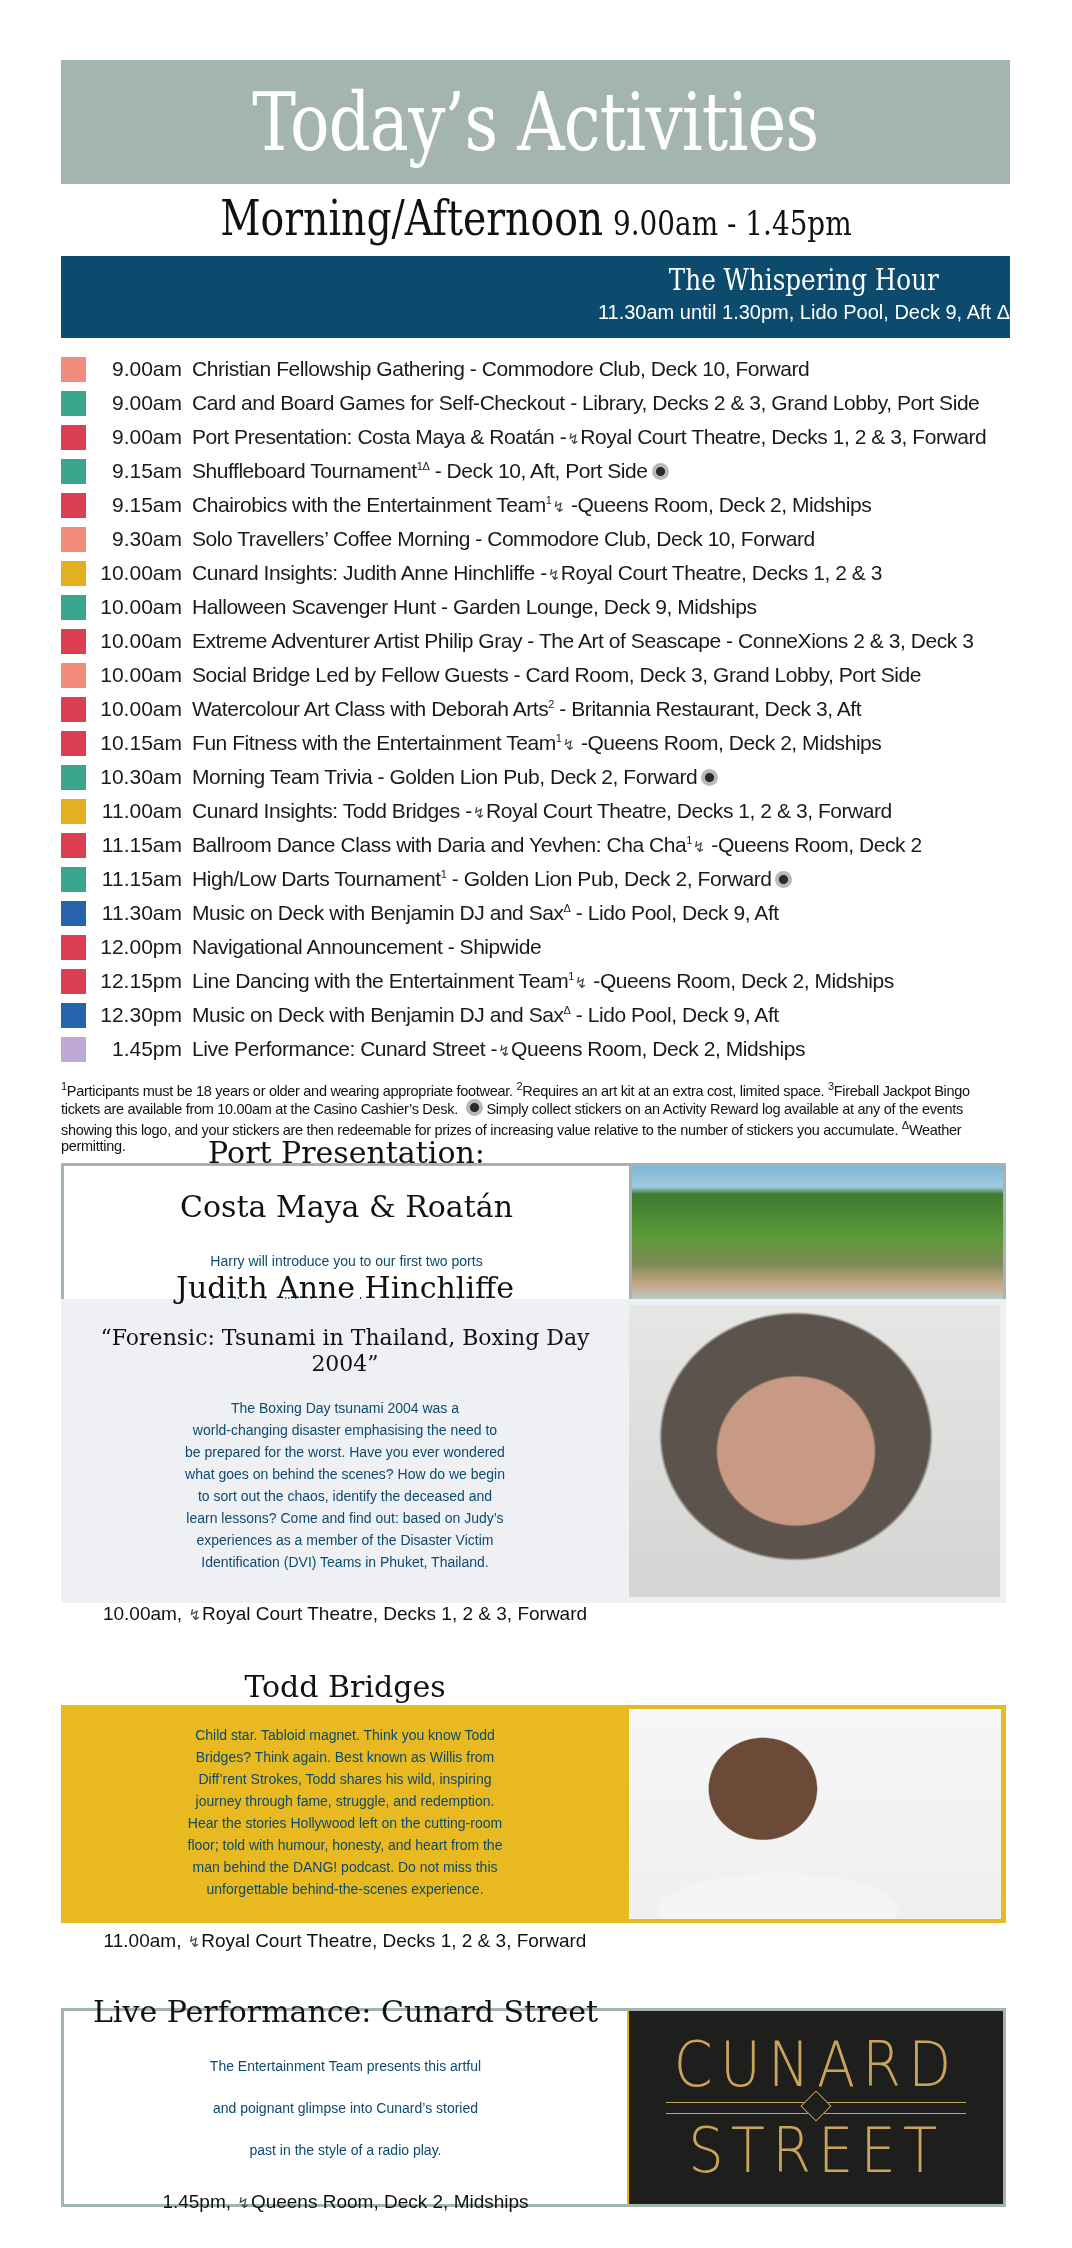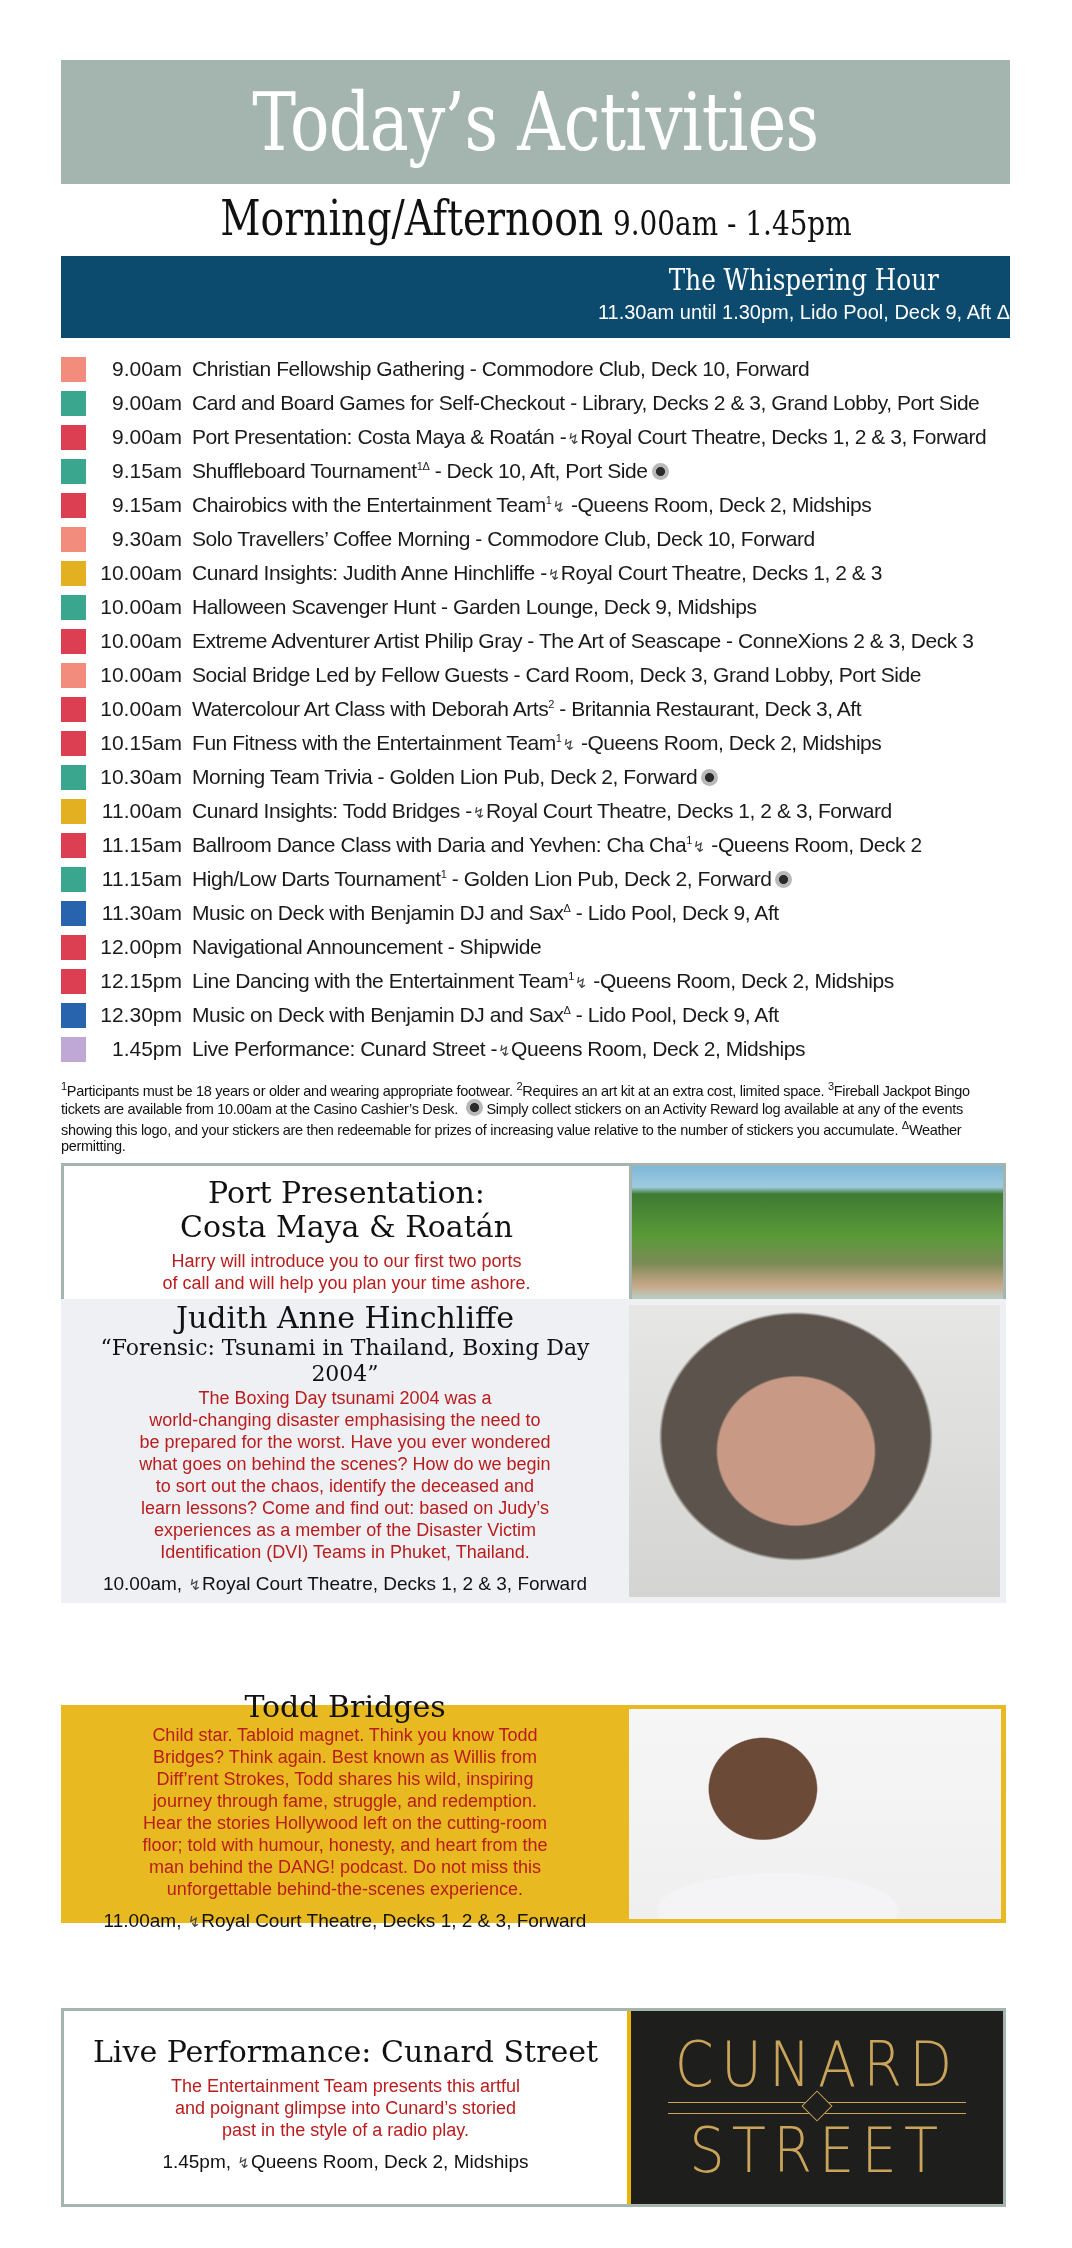--- a/index.html
+++ b/index.html
@@ -23,40 +23,40 @@
   .swatch { width: 25px; height: 25px; margin-right: 8px; flex: 0 0 25px; }
   .time { width: 98px; text-align: right; font-size: 21px; padding-right: 10px; white-space: nowrap; }
   .desc { font-size: 21px; white-space: nowrap; letter-spacing: -0.45px; }
   .hl-icon { font-size: 15px; color: #444; margin: 0 1px; }
   .reward-icon { display: inline-block; width: 17px; height: 17px; border-radius: 50%; background: radial-gradient(circle, #2a2a2a 0 35%, #b8b8b8 40% 100%); vertical-align: -2px; margin-left: 4px; }
   sup { font-size: 11px; }
 
   .notes { position: absolute; left: 61px; top: 1078px; width: 949px; font-size: 14.5px; line-height: 16px; letter-spacing: -0.3px; color: #111; }
 
   .card { position: absolute; left: 61px; width: 945px; display: flex; }
-  .card .text { flex: 0 0 568px; display: flex; flex-direction: column; align-items: center; justify-content: center; text-align: center; padding: 20px 10px; }
+  .card .text { flex: 0 0 568px; display: flex; flex-direction: column; align-items: center; justify-content: center; text-align: center; padding: 20px 10px; gap: 20px; }
   .card .photo { flex: 1; position: relative; overflow: hidden; }
   .c-title { font-family: "DejaVu Serif", serif; font-size: 30px; line-height: 34px; color: #111; }
   .c-sub { font-family: "DejaVu Serif", serif; font-size: 22px; line-height: 26px; color: #111; }
-  .c-body { font-size: 18px; line-height: 22px; color: #b91c1c; }
+  .c-body { font-size: 14px; line-height: 22px; color: #0c4a6e; }
   .c-meta { font-size: 19px; line-height: 34px; color: #111; margin-top: 4px; white-space: nowrap; }
 
   #card-port { top: 1163px; height: 182px; border: 3px solid #a4b5af; background: #fff; }
   #card-port .text { flex-basis: 565px; }
   #card-port .photo { background: linear-gradient(180deg, #7fb7d8 0%, #9fcbe0 12%, #3f7a32 16%, #5b9a38 40%, #7a8a56 55%, #c8a888 68%, #b8d0c8 76%, #1aa3c6 82%, #1589b5 100%); border-left: 3px solid #a4b5af; }
 
   #card-judith { top: 1299px; height: 304px; background: #eef0f4; }
   #card-judith .photo { background: radial-gradient(ellipse 30% 36% at 45% 50%, #c89a86 0 70%, transparent 72%), radial-gradient(ellipse 45% 52% at 45% 45%, #5c544c 0 80%, transparent 82%), linear-gradient(180deg, #e6e6e4, #d4d4d2); margin: 6px 6px 6px 0; }
 
   #card-todd { top: 1705px; height: 218px; background: #e8b920; }
   #card-todd .photo { background: radial-gradient(ellipse 18% 30% at 36% 38%, #6b4a38 0 80%, transparent 82%), radial-gradient(ellipse 40% 22% at 40% 96%, #f4f4f6 0 80%, transparent 82%), linear-gradient(180deg, #f6f6f6, #efefef); margin: 4px 5px 4px 0; }
 
   #card-live { top: 2008px; height: 199px; border: 3px solid #a4b5af; background: #fff; }
   #card-live .text { flex-basis: 563px; }
-  #card-live .photo { background: #1e1e1c; border-left: 4px solid #eab308; display: flex; flex-direction: column; align-items: center; justify-content: center; color: #c9a45a; font-family: "DejaVu Sans", sans-serif; }
+  #card-live .photo { background: #1e1e1c; border-left: 2px solid #eab308; display: flex; flex-direction: column; align-items: center; justify-content: center; color: #c9a45a; font-family: "DejaVu Sans", sans-serif; }
   .logo-top, .logo-bottom { font-size: 62px; font-weight: 200; letter-spacing: 8px; line-height: 62px; transform: scaleX(0.9); }
   .logo-rule { width: 80%; height: 12px; border-top: 1px solid #c9a45a; border-bottom: 1px solid #c9a45a; margin: 6px 0; position: relative; }
   .logo-rule::after { content: ""; position: absolute; left: 50%; top: -8px; width: 20px; height: 20px; border: 1px solid #c9a45a; transform: translateX(-50%) rotate(45deg); background: #1e1e1c; }
 </style>
 </head>
 <body>
 
 <div class="title-bar">
   <h1>Today’s Activities</h1>
 </div>

